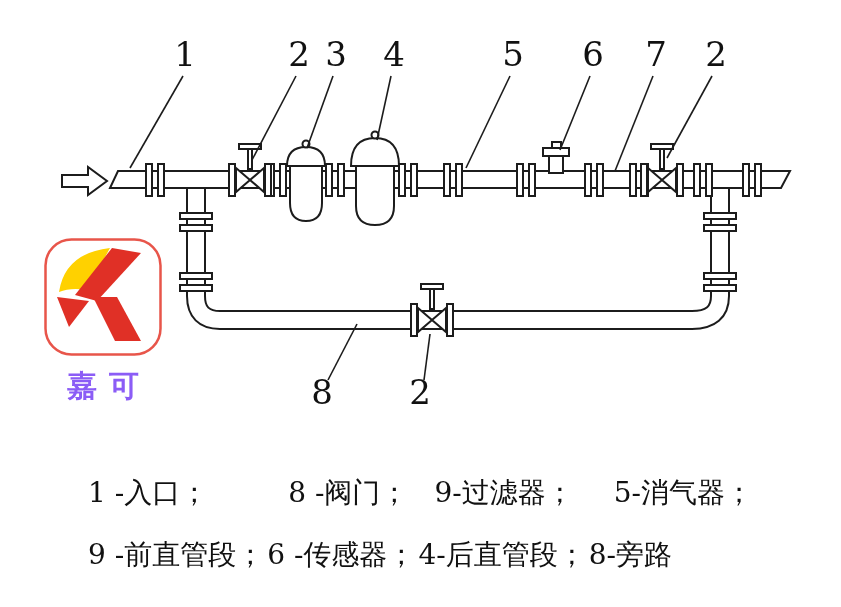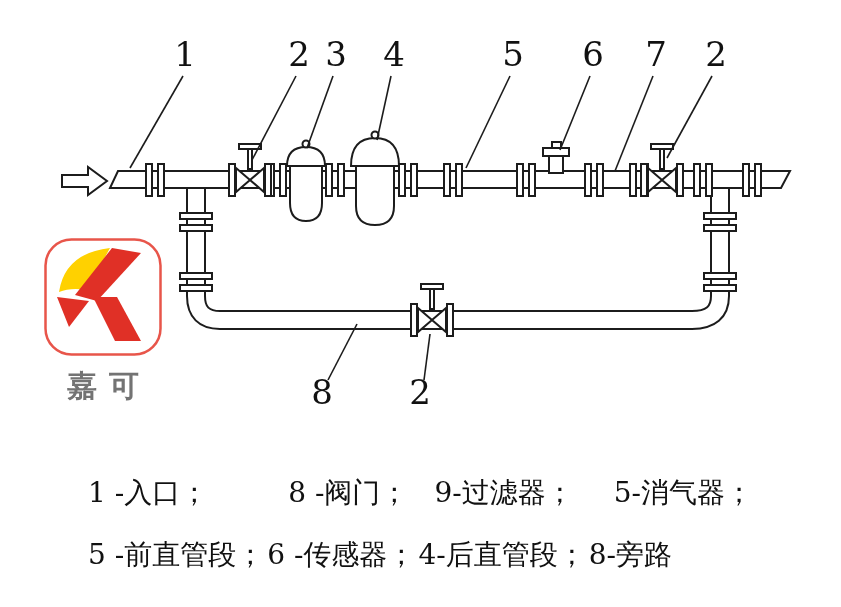--- a/index.html
+++ b/index.html
@@ -11,21 +11,21 @@
   .callout{font:34px "DejaVu Serif",serif;fill:#111;}
   .legend{position:absolute;left:88px;top:474px;width:740px;
           font-family:"DejaVu Serif",serif;font-size:28px;color:#111;}
   .legend-row{display:flex;align-items:baseline;white-space:nowrap;margin-bottom:24px;}
   .lg1-2{margin-left:80px;}
   .lg1-3{margin-left:26px;}
   .lg1-4{margin-left:40px;}
   .lg2-2,.lg2-3,.lg2-4{margin-left:3px;}
   .logo{position:absolute;left:44px;top:238px;width:118px;text-align:center;}
   .logo-word{margin-top:6px;font-weight:bold;font-size:30px;letter-spacing:12px;
-             text-indent:12px;color:#737373;font-family:"DejaVu Sans",sans-serif;}
+             text-indent:12px;color:#8b5cf6;font-family:"DejaVu Sans",sans-serif;}
 </style>
 </head>
 <body>
 
 <div class="stage">
 
   <svg class="diagram-svg" width="841" height="462" viewBox="0 0 841 462">
     <defs>
       <g id="flangeV">
         <rect x="-9" y="-16" width="6" height="32" fill="#fff" stroke="#1c1c1c" stroke-width="2"></rect>
@@ -129,20 +129,20 @@
   </div>
 
   <div class="legend">
     <div class="legend-row">
       <span>1 -入口；</span>
       <span class="lg1-2">8 -阀门；</span>
       <span class="lg1-3">9-过滤器；</span>
       <span class="lg1-4">5-消气器；</span>
     </div>
     <div class="legend-row">
-      <span>5 -前直管段；</span>
+      <span>9 -前直管段；</span>
       <span class="lg2-2">6 -传感器；</span>
       <span class="lg2-3">4-后直管段；</span>
       <span class="lg2-4">8-旁路</span>
     </div>
   </div>
 
 </div>
 
 </body></html>

